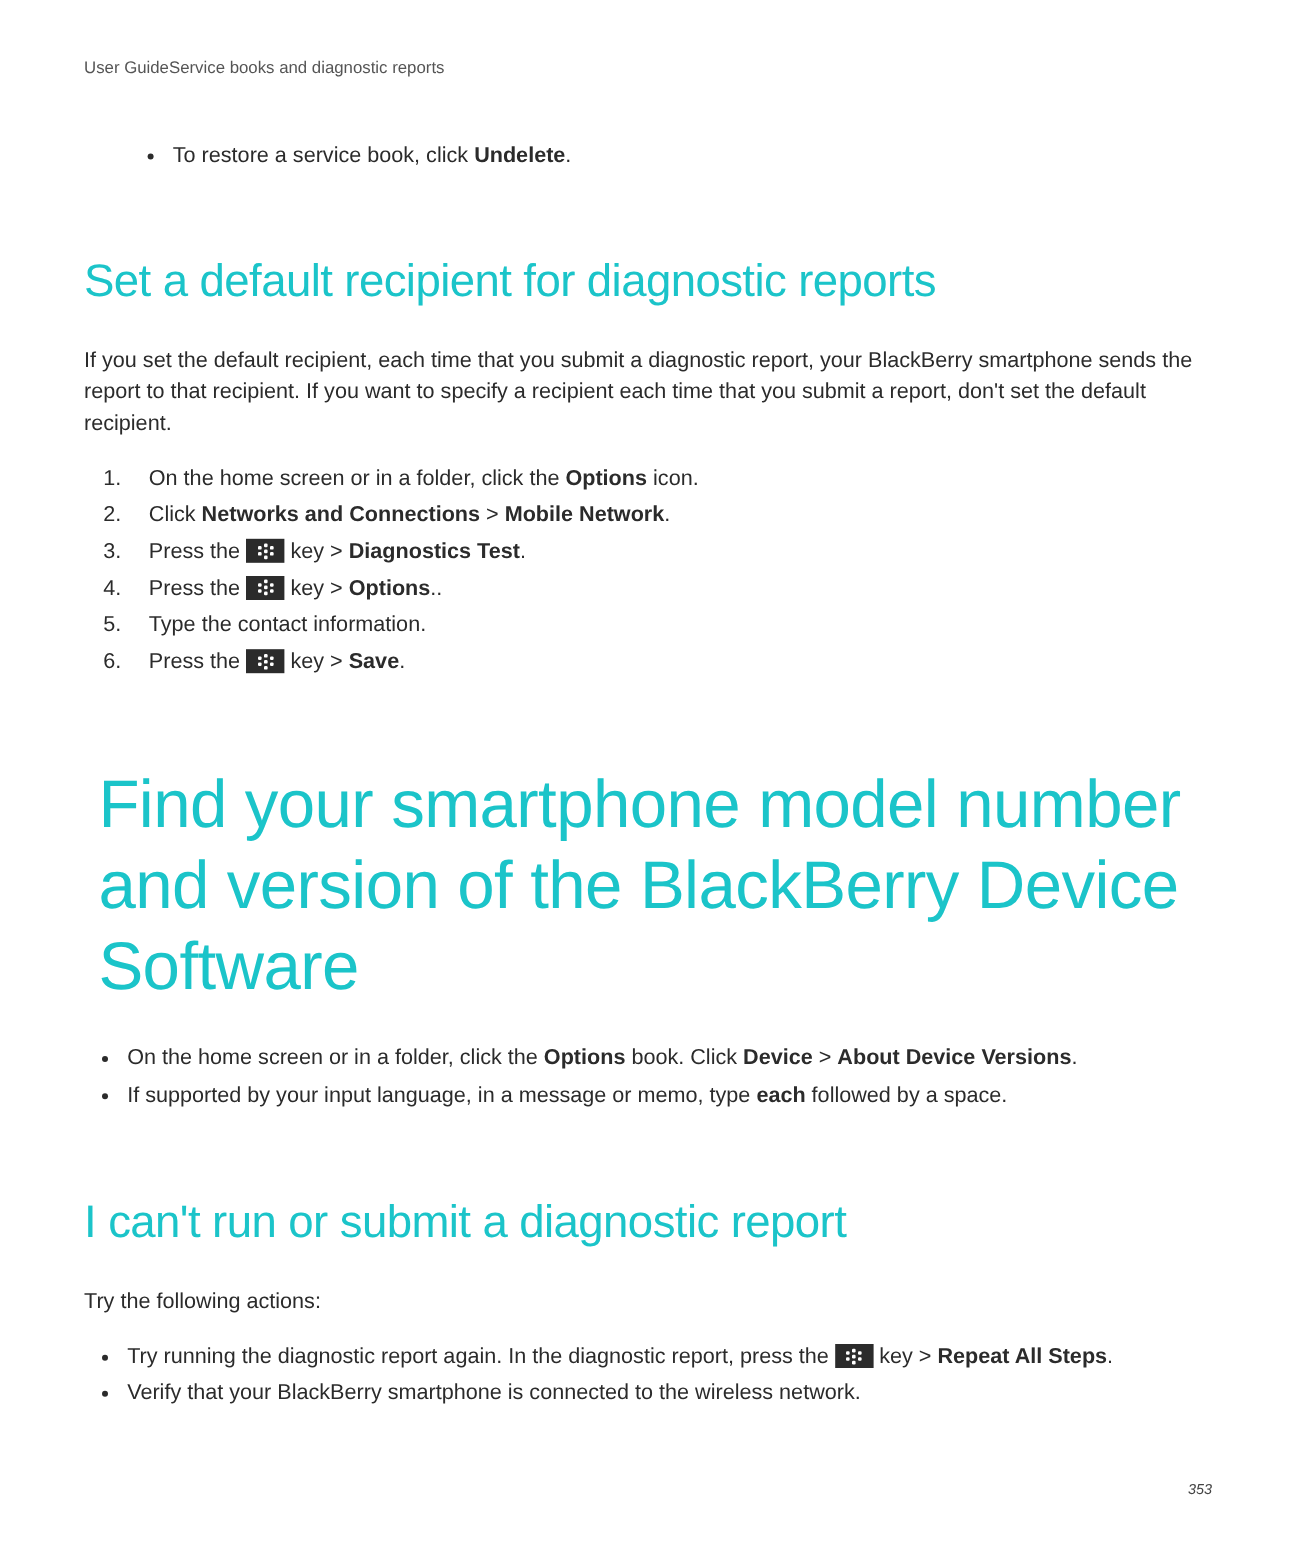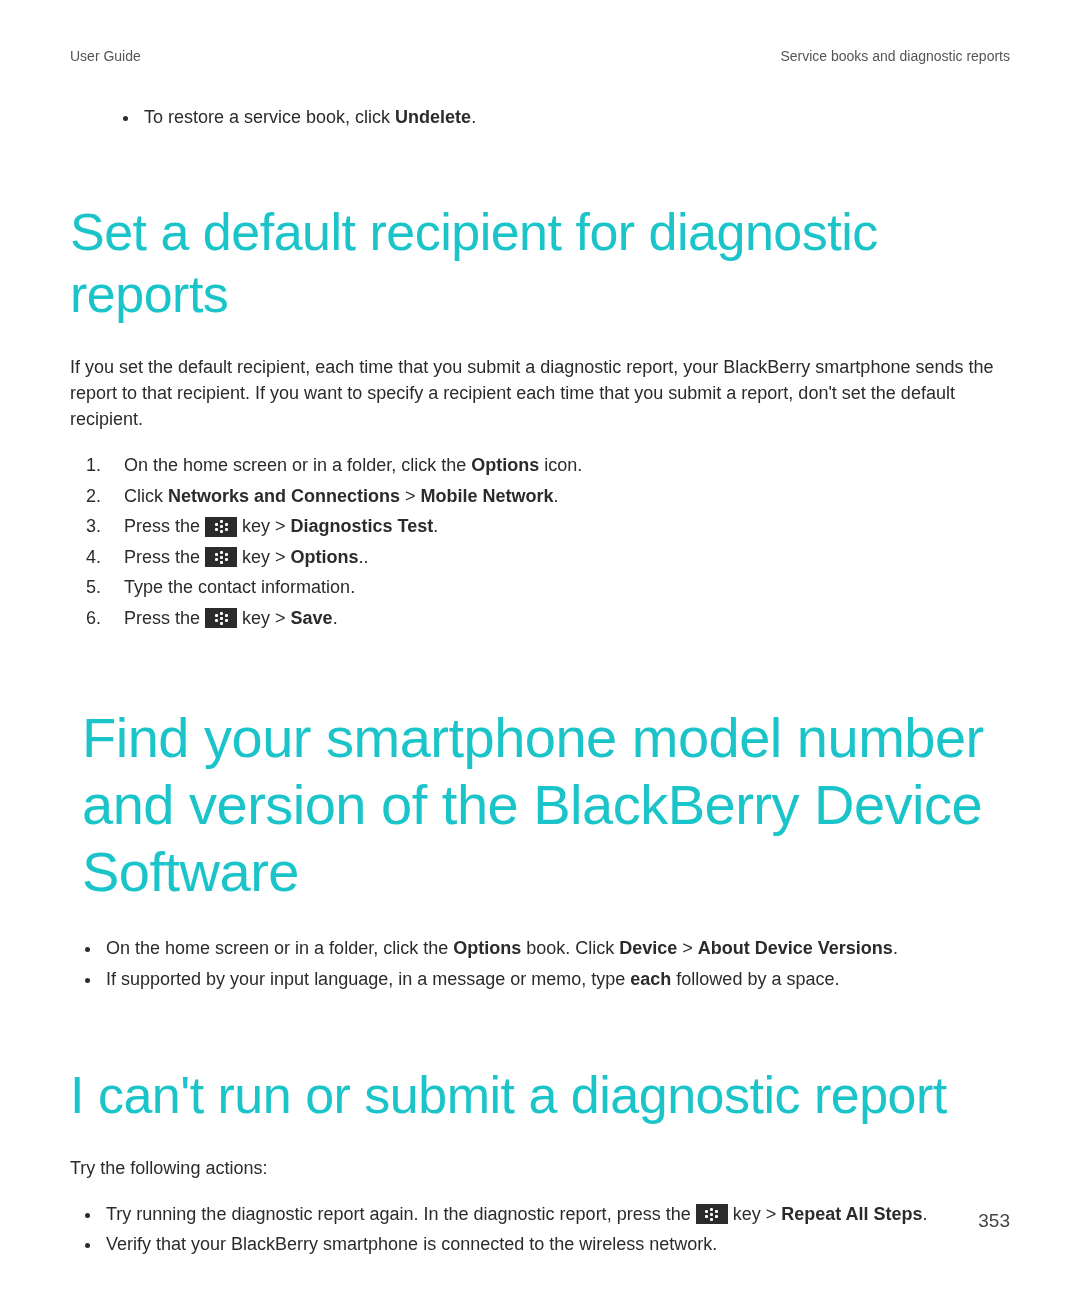--- a/index.html
+++ b/index.html
@@ -11,24 +11,23 @@
   }
   .page {
     width: 1080px;
     height: 1296px;
     position: relative;
     box-sizing: border-box;
     padding: 48px 70px 0 70px;
   }
   .header-row {
     display: flex;
-    justify-content: space-between;
     font-size: 14px;
     color: #555;
-    margin-bottom: 40px;
+    margin-bottom: 52px;
   }
   .bullet-list, .num-list {
     margin: 0 0 20px 0;
     padding-left: 70px;
   }
   .bullet-list li {
     list-style: disc;
     font-size: 18px;
     line-height: 1.5;
     padding-left: 4px;
@@ -49,21 +48,21 @@
   }
   .bullet-list-tight li {
     list-style: disc;
     font-size: 18px;
     line-height: 1.7;
     padding-left: 4px;
   }
   h1.teal {
     color: #1bc4c9;
     font-weight: 400;
-    font-size: 52px;
+    font-size: 38px;
     line-height: 1.2;
     margin: 70px 0 28px 0;
     letter-spacing: -0.5px;
   }
   h1.teal.big {
     font-size: 56px;
     margin-left: 12px;
   }
   p.body {
     font-size: 18px;
@@ -88,24 +87,25 @@
     justify-content: center;
     align-items: center;
     gap: 2px;
   }
   .bb-key .dot {
     width: 3px; height: 3px; background: #fff; border-radius: 1px;
   }
   .bb-key .col { display:flex; flex-direction:column; gap:2px;}
   .page-num {
     position: absolute;
-    bottom: 64px;
+    bottom: 48px;
     right: 70px;
-    font-size: 19px;
+    font-size: 12px;
     color: #444;
+    font-style: italic;
   }
 </style>
 </head>
 <body>
 
 <div class="page">
 
   <div class="header-row">
     <span>User Guide</span>
     <span>Service books and diagnostic reports</span>

